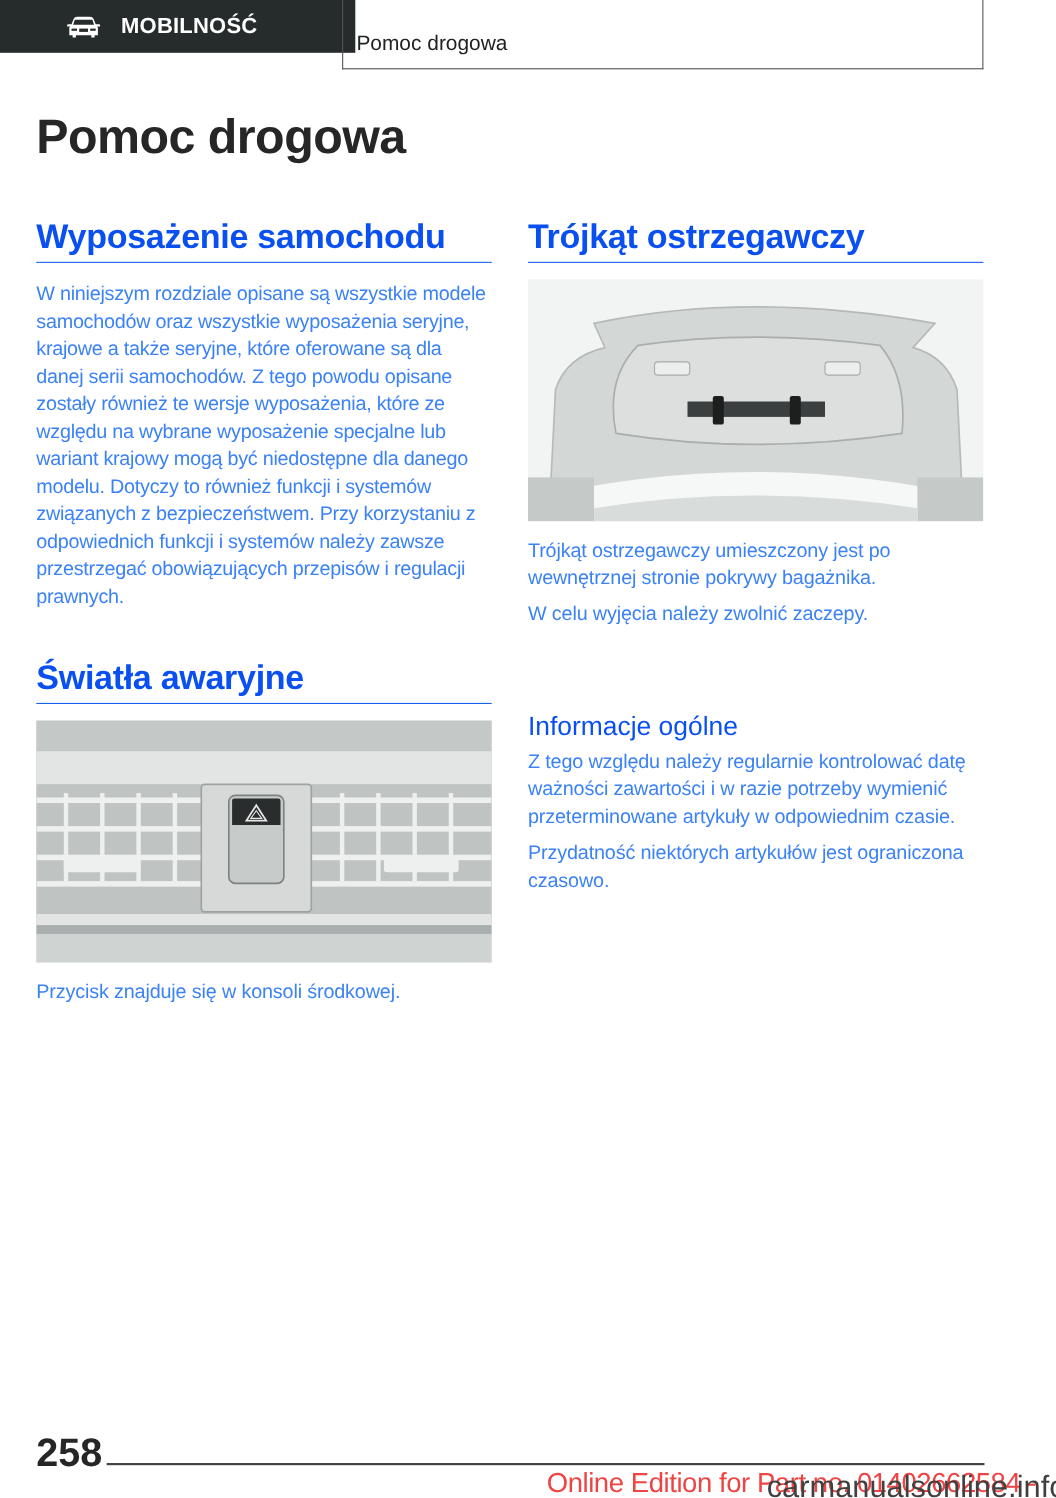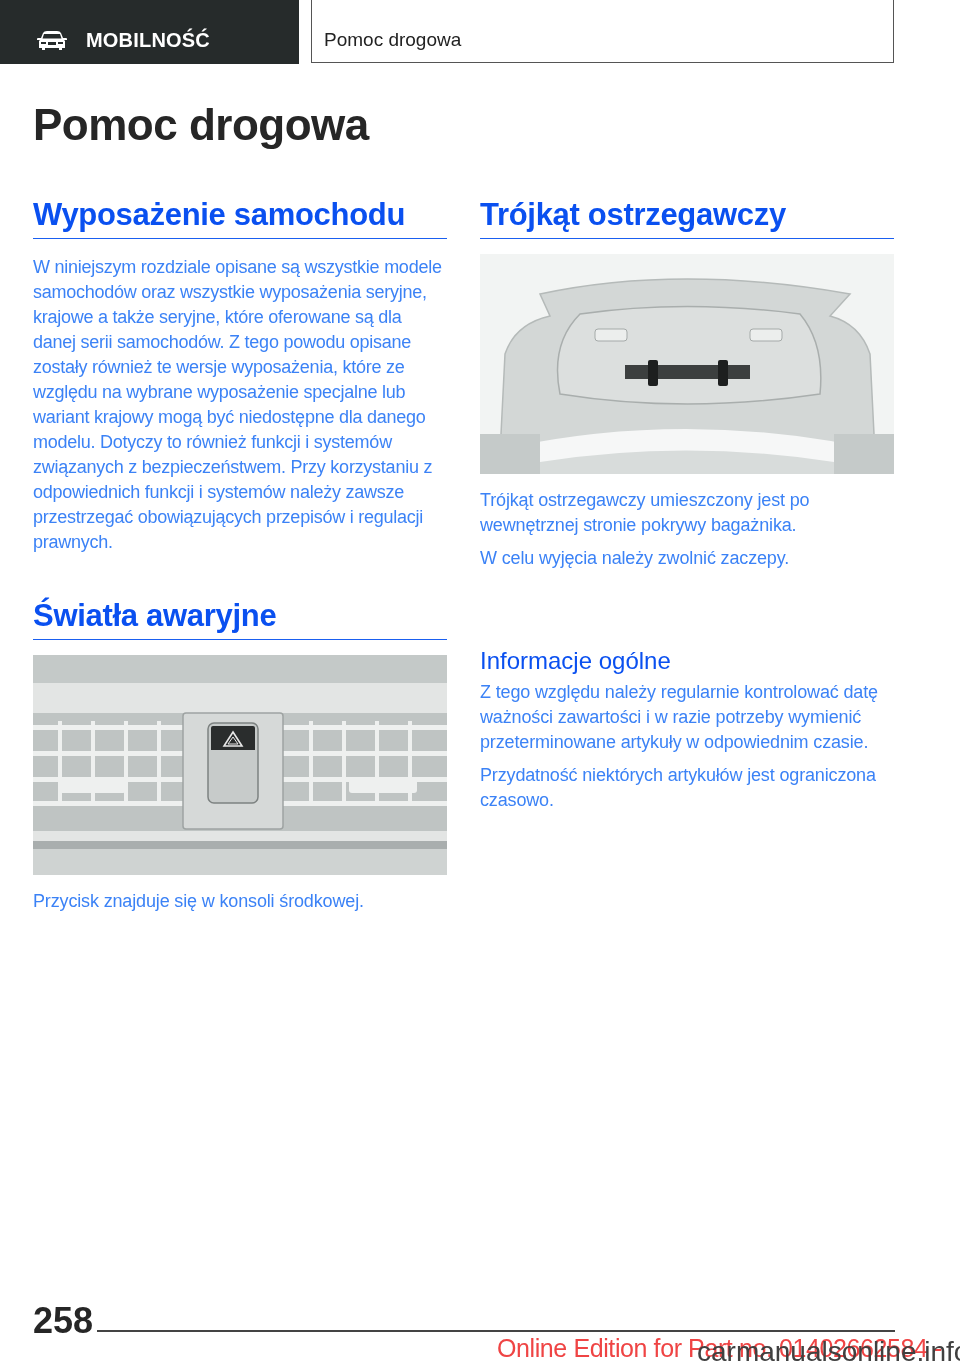--- a/index.html
+++ b/index.html
@@ -2,22 +2,22 @@
 <html><head>
 <meta charset="utf-8">
 <style>
   html, body { margin: 0; padding: 0; }
   body {
     width: 960px; height: 1362px; position: relative; overflow: hidden;
     background: #ffffff; color: #222;
     font-family: "Liberation Sans", "DejaVu Sans", sans-serif;
   }
   .topbar-left {
-    position: absolute; left: 0; top: 0; width: 299px; height: 64px;
-    background: #262b2b; display: flex; align-items: flex-end;
+    position: absolute; left: 0; top: 0; width: 299px; height: 48px;
+    background: #262b2b; display: flex; align-items: flex-end; padding-left: 24px;
   }
   .topbar-left .inner { display: flex; align-items: center; padding: 0 0 12px 36px; }
   .topbar-left .car { width: 32px; height: 20px; margin-right: 18px; }
   .topbar-left .label { color: #fff; font-weight: bold; font-size: 20px; letter-spacing: 0.2px; }
   .topbar-right {
     position: absolute; left: 311px; top: -2px; width: 583px; height: 65px;
     border: 1.5px solid #555; border-top: none; box-sizing: border-box;
     display: flex; align-items: flex-end;
   }
   .topbar-right .label { font-size: 19px; color: #222; padding: 0 0 11px 12px; }

